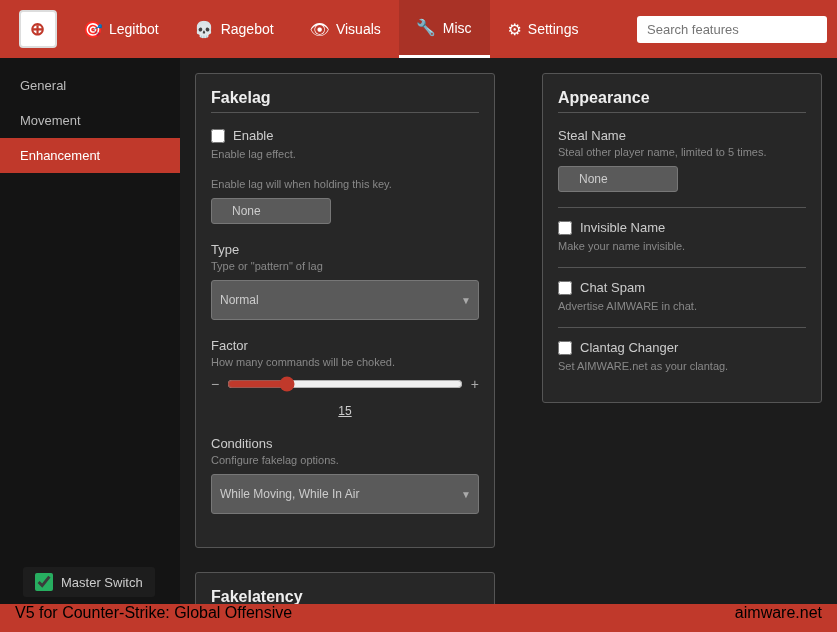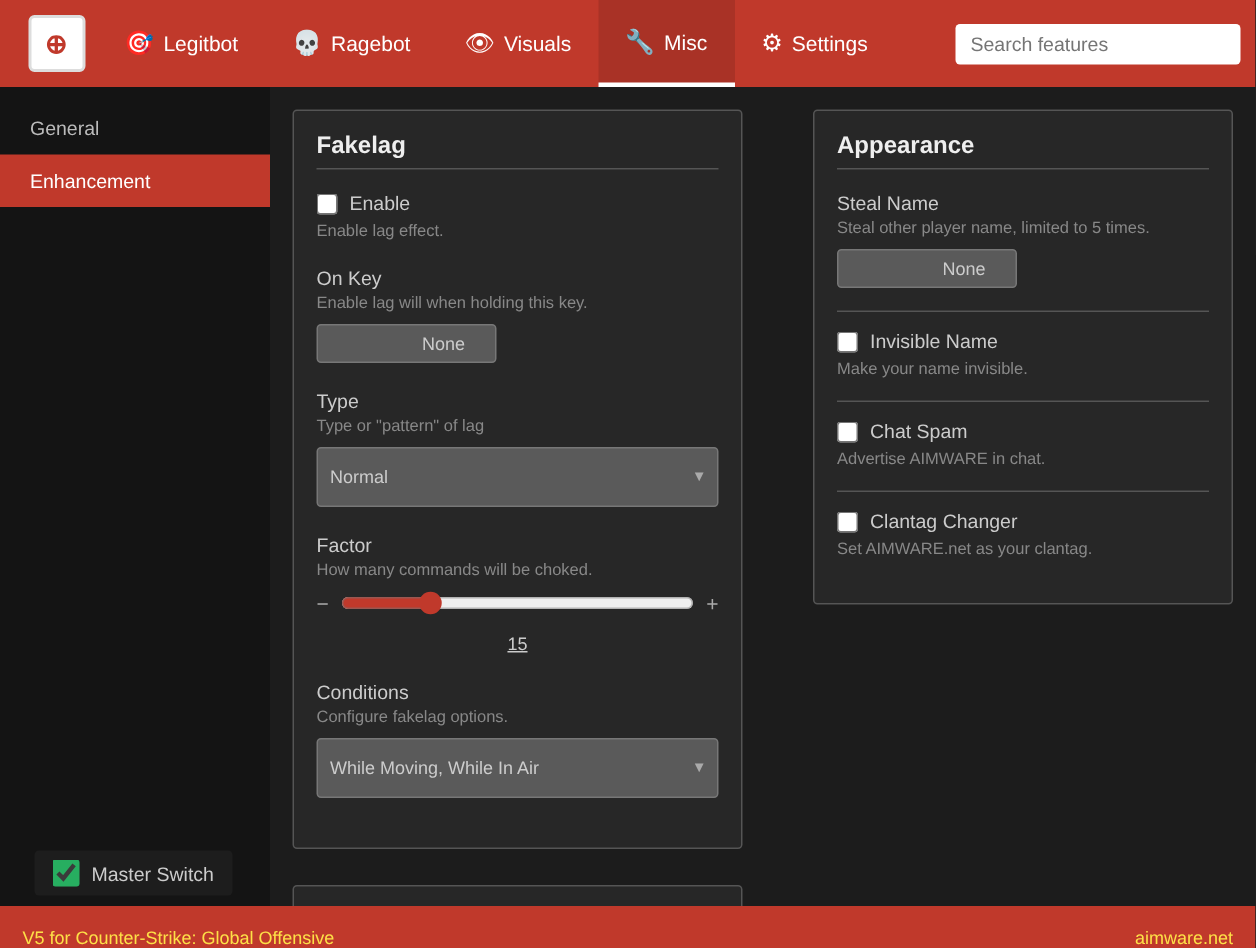--- a/index.html
+++ b/index.html
@@ -202,21 +202,21 @@
 
     .btn-none {
       background: #5a5a5a;
       border: 1px solid #777;
       color: #ccc;
       padding: 5px 20px;
       border-radius: 3px;
       cursor: pointer;
       font-size: 12px;
       min-width: 120px;
-      text-align: right;
+      text-align: left;
       display: block;
     }
 
     .dropdown {
       width: 100%;
       background: #5a5a5a;
       border: 1px solid #777;
       color: #ccc;
       padding: 12px 8px;
       border-radius: 3px;
@@ -293,25 +293,25 @@
       margin-bottom: 8px;
     }
 
     
     .bottombar {
       position: relative;
       z-index: 10;
       background: #c0392b;
       height: 28px;
       display: flex;
-      align-items: flex-end;
+      align-items: flex-start;
       justify-content: space-between;
       padding: 0 15px;
-      color: #fde047;
-      font-size: 12px;
+      color: #000000;
+      font-size: 16px;
     }
 
     .master-switch-area {
       position: absolute;
       bottom: 35px;
       left: 23px;
       display: flex;
       align-items: center;
       gap: 8px;
       z-index: 20;
@@ -380,20 +380,23 @@
     <input type="text" class="search-input" placeholder="Search features" style="">
   </div>
 </div>
 
 <div class="main-content">
 
   <div class="sidebar">
     <div class="sidebar-item">
       <span>General</span>
     </div>
+    <div class="sidebar-item">
+      <span>Movement</span>
+    </div>
     <div class="sidebar-item active">
       <span>Enhancement</span>
     </div>
   </div>
 
   <div class="content-area">
 
     <div style="display:flex;flex-direction:column;gap:12px;flex:1;">
 
       <div class="panel">
@@ -401,21 +404,20 @@
 
         <div class="section-block">
           <div class="checkbox-row">
             <input type="checkbox" style="">
             <span class="checkbox-label">Enable</span>
           </div>
           <div class="section-desc">Enable lag effect.</div>
         </div>
 
         <div class="section-block">
-          <div class="section-label">On Key</div>
           <div class="section-desc">Enable lag will when holding this key.</div>
           <button class="btn-none">None</button>
         </div>
 
         <div class="section-block">
           <div class="section-label">Type</div>
           <div class="section-desc">Type or "pattern" of lag</div>
           <div class="dropdown-wrapper">
             <select class="dropdown">
               <option>Normal</option>

